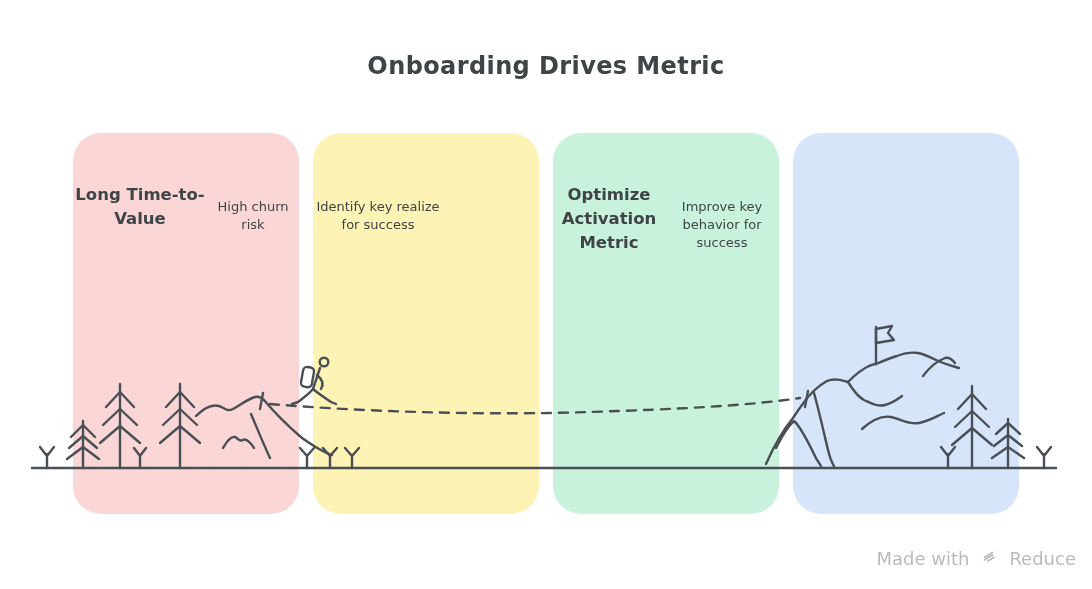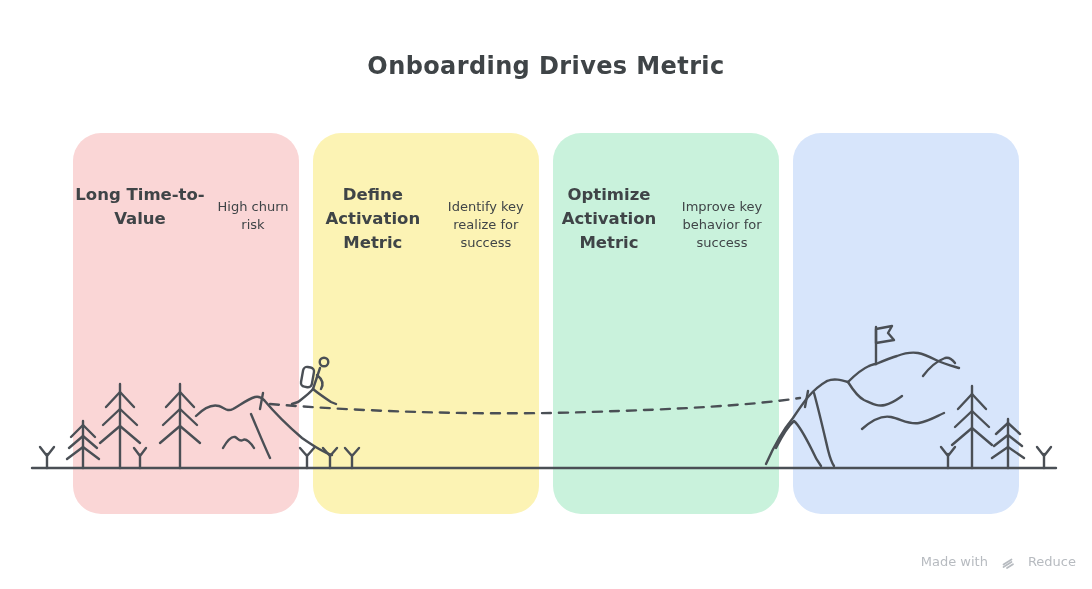--- a/index.html
+++ b/index.html
@@ -38,38 +38,37 @@
   .illustration{
     position:absolute;left:0;top:0;width:1092px;height:589px;z-index:2;
     pointer-events:none;
   }
   .illustration path, .illustration circle, .illustration rect{
     fill:none;stroke:#4A4F55;stroke-width:2.4;
     stroke-linecap:round;stroke-linejoin:round;
   }
   .watermark{
     position:absolute;right:16px;bottom:20px;z-index:3;
-    display:flex;align-items:center;gap:13px;
-    font-size:13px;color:#B7BBC0;
+    display:flex;align-items:flex-start;gap:13px;
+    font-size:18px;color:#B7BBC0;
   }
   .watermark svg{display:block;}
   .watermark svg path{fill:none;stroke:#B7BBC0;stroke-width:1.7;stroke-linecap:round;}
 </style>
 </head>
 <body>
 
 <h1 class="title">Onboarding Drives Metric</h1>
 
 <div class="cards">
   <div class="card" style="background-color: rgb(250, 214, 214);">
     <div class="card-title">Long Time-to-Value</div>
     <div class="card-subtitle">High churn risk</div>
   </div>
   <div class="card" style="background-color: rgb(252, 243, 180);">
-    <div class="card-title">Define Activation Metric</div>
     <div class="card-subtitle">Identify key realize for success</div>
   </div>
   <div class="card" style="background-color: rgb(201, 242, 220);">
     <div class="card-title">Optimize Activation Metric</div>
     <div class="card-subtitle">Improve key behavior for success</div>
   </div>
   <div class="card" style="background-color: rgb(215, 229, 251);">
   </div>
 </div>
 

